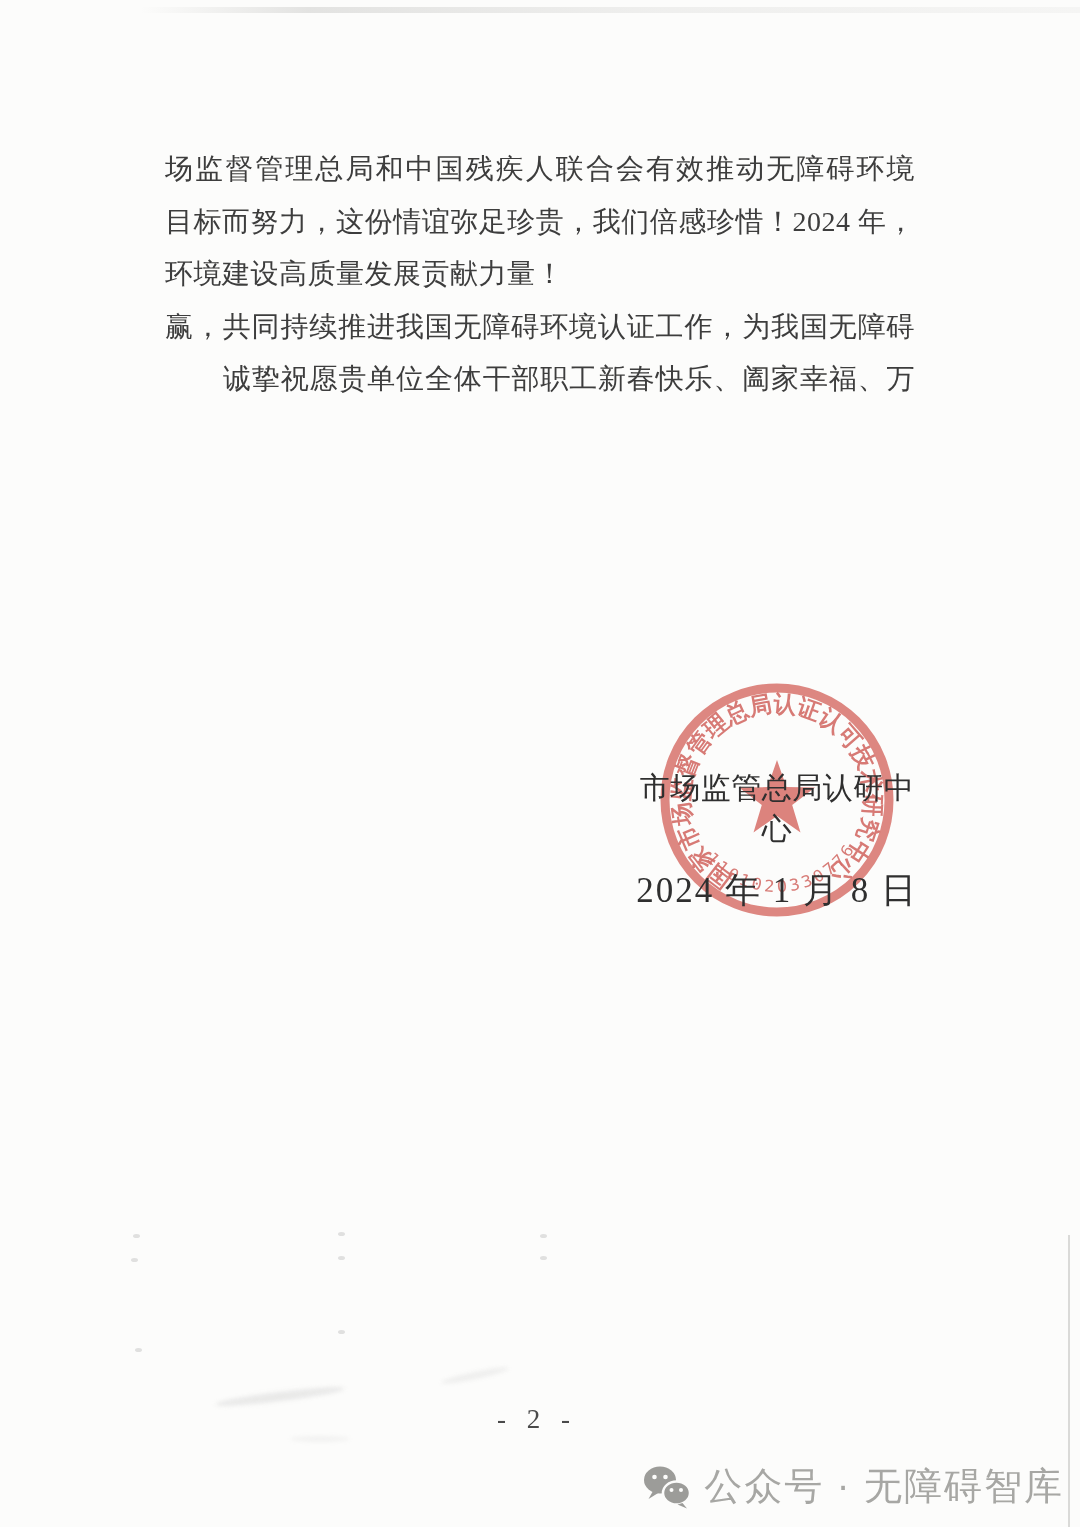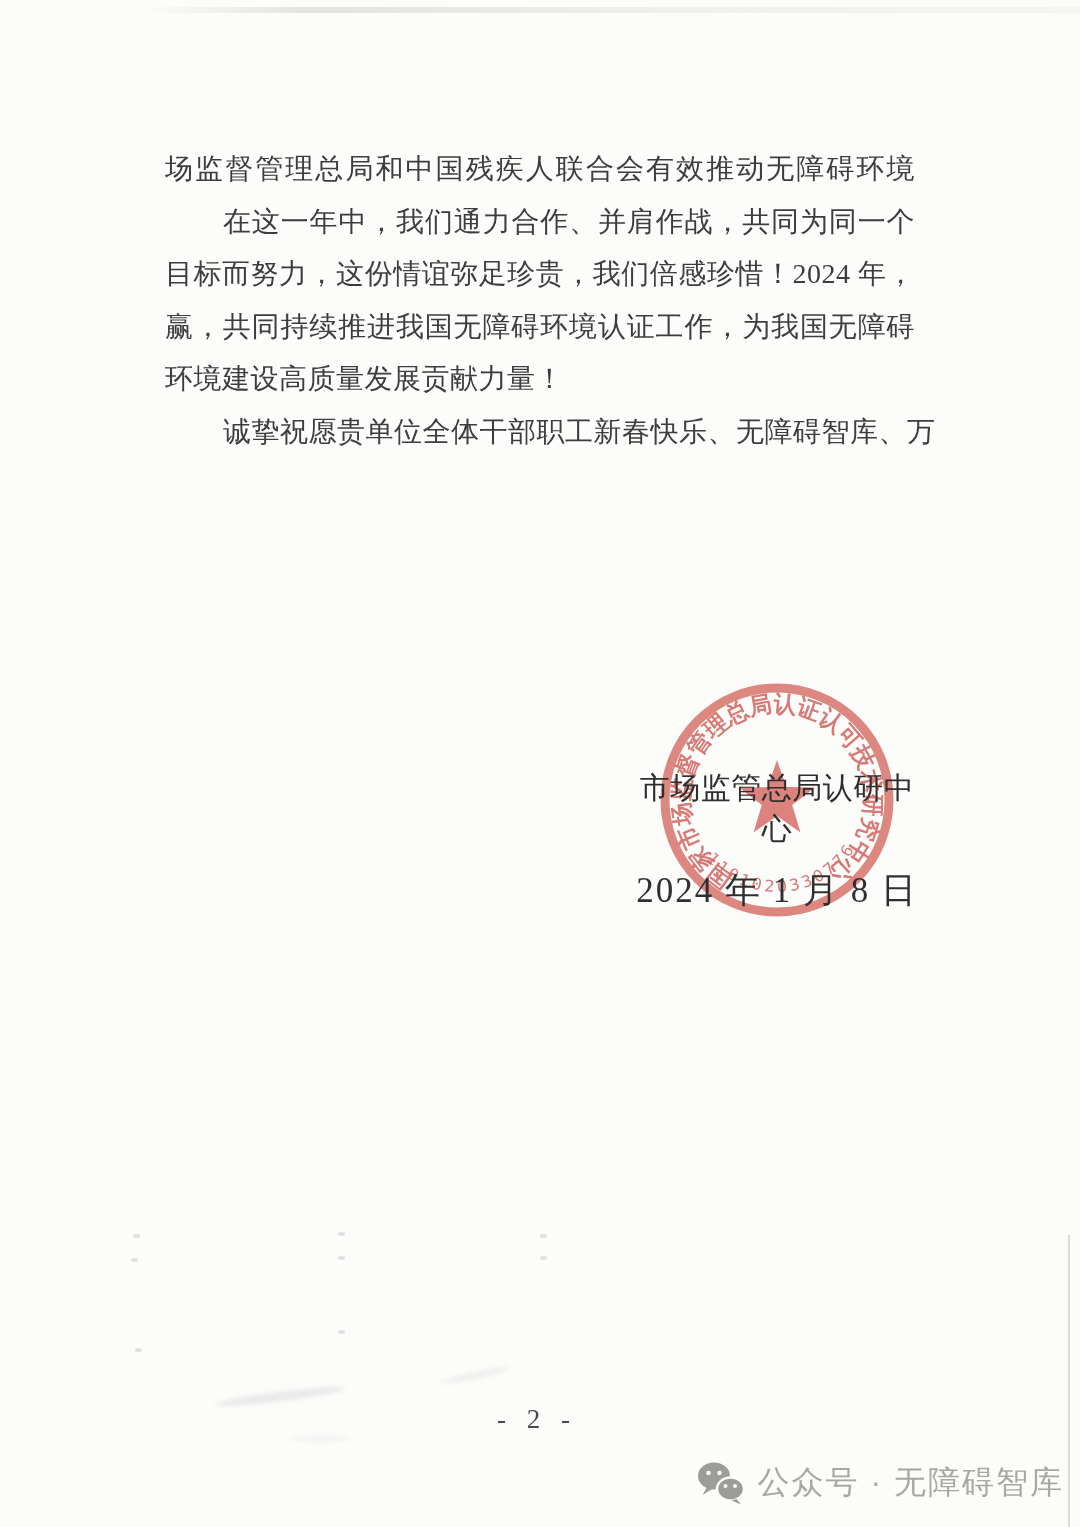--- a/index.html
+++ b/index.html
@@ -79,21 +79,21 @@
   }
 
   
   .watermark {
     position: absolute; top: 1461px; right: 16px;
     display: flex; align-items: center; gap: 13px;
     color: #a7a7a4;
   }
   .watermark .wx-icon { width: 48px; height: 44px; }
   .watermark .wx-label {
-    font-size: 32px; letter-spacing: 2px;
+    font-size: 38px; letter-spacing: 2px;
     font-family: "Liberation Sans", "DejaVu Sans", sans-serif;
   }
 </style>
 </head>
 <body>
 
 <div class="page">
 
   <div class="scan-top-line"></div>
   <div class="scan-edge-line"></div>
@@ -107,27 +107,26 @@
   <div class="dot d5"></div>
   <div class="dot d6"></div>
   <div class="dot d7"></div>
   <div class="dot d8"></div>
 
   <main class="letter-body">
     <div class="paragraph">
       <div class="line">场监督管理总局和中国残疾人联合会有效推动无障碍环境</div>
     </div>
     <div class="paragraph">
-      <div class="line indent">在这一年中，我们通力合作、并肩作战，共同为同一个</div>
       <div class="line">目标而努力，这份情谊弥足珍贵，我们倍感珍惜！2024 年，</div>
+      <div class="line last">环境建设高质量发展贡献力量！</div>
       <div class="line">赢，共同持续推进我国无障碍环境认证工作，为我国无障碍</div>
-      <div class="line last">环境建设高质量发展贡献力量！</div>
     </div>
     <div class="paragraph">
-      <div class="line indent">诚挚祝愿贵单位全体干部职工新春快乐、无障碍智库、万</div>
+      <div class="line indent">诚挚祝愿贵单位全体干部职工新春快乐、阖家幸福、万</div>
     </div>
   </main>
 
   <div class="seal">
     <svg viewBox="0 0 300 300" xmlns="http://www.w3.org/2000/svg">
       <defs>
         <path id="arcTop" d="M 106 226.2 A 88 88 0 1 1 194 226.2" fill="none"></path>
         <path id="arcBottom" d="M 72 198.8 A 92 92 0 0 0 228 198.8" fill="none"></path>
       </defs>
       <circle cx="150" cy="150" r="112" fill="none" stroke="#d4645c" stroke-width="9" opacity="0.9"></circle>

